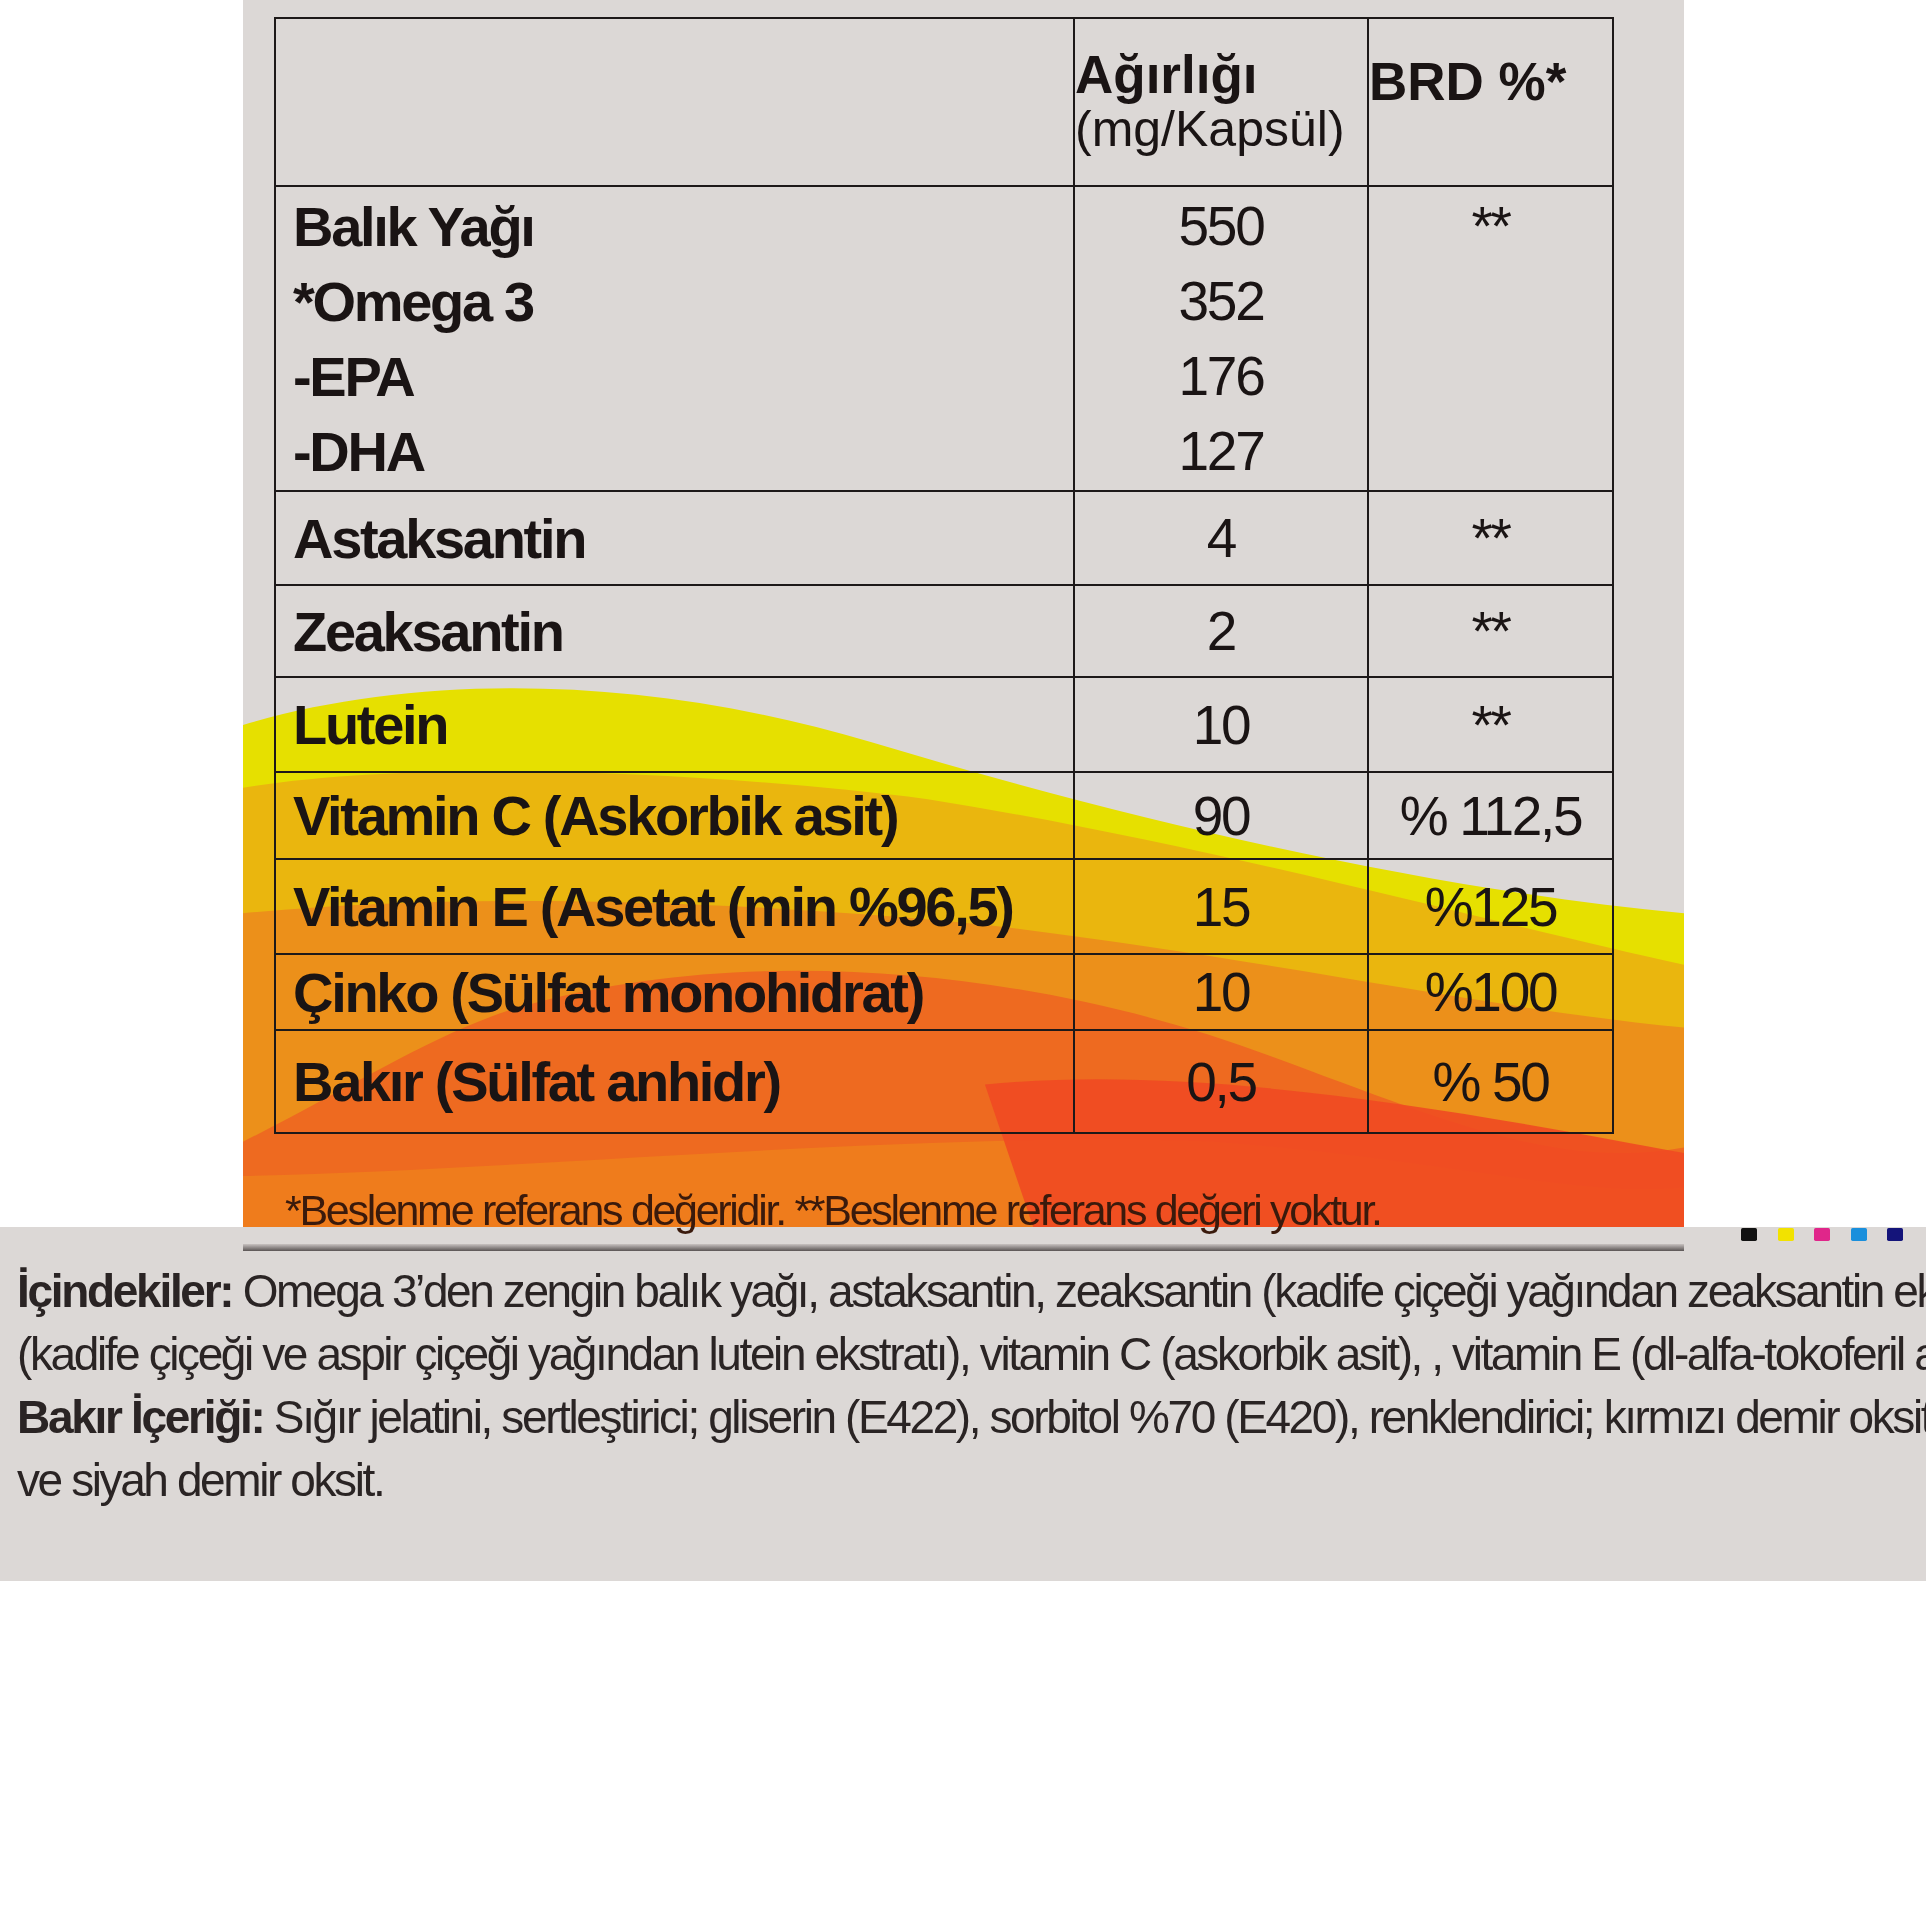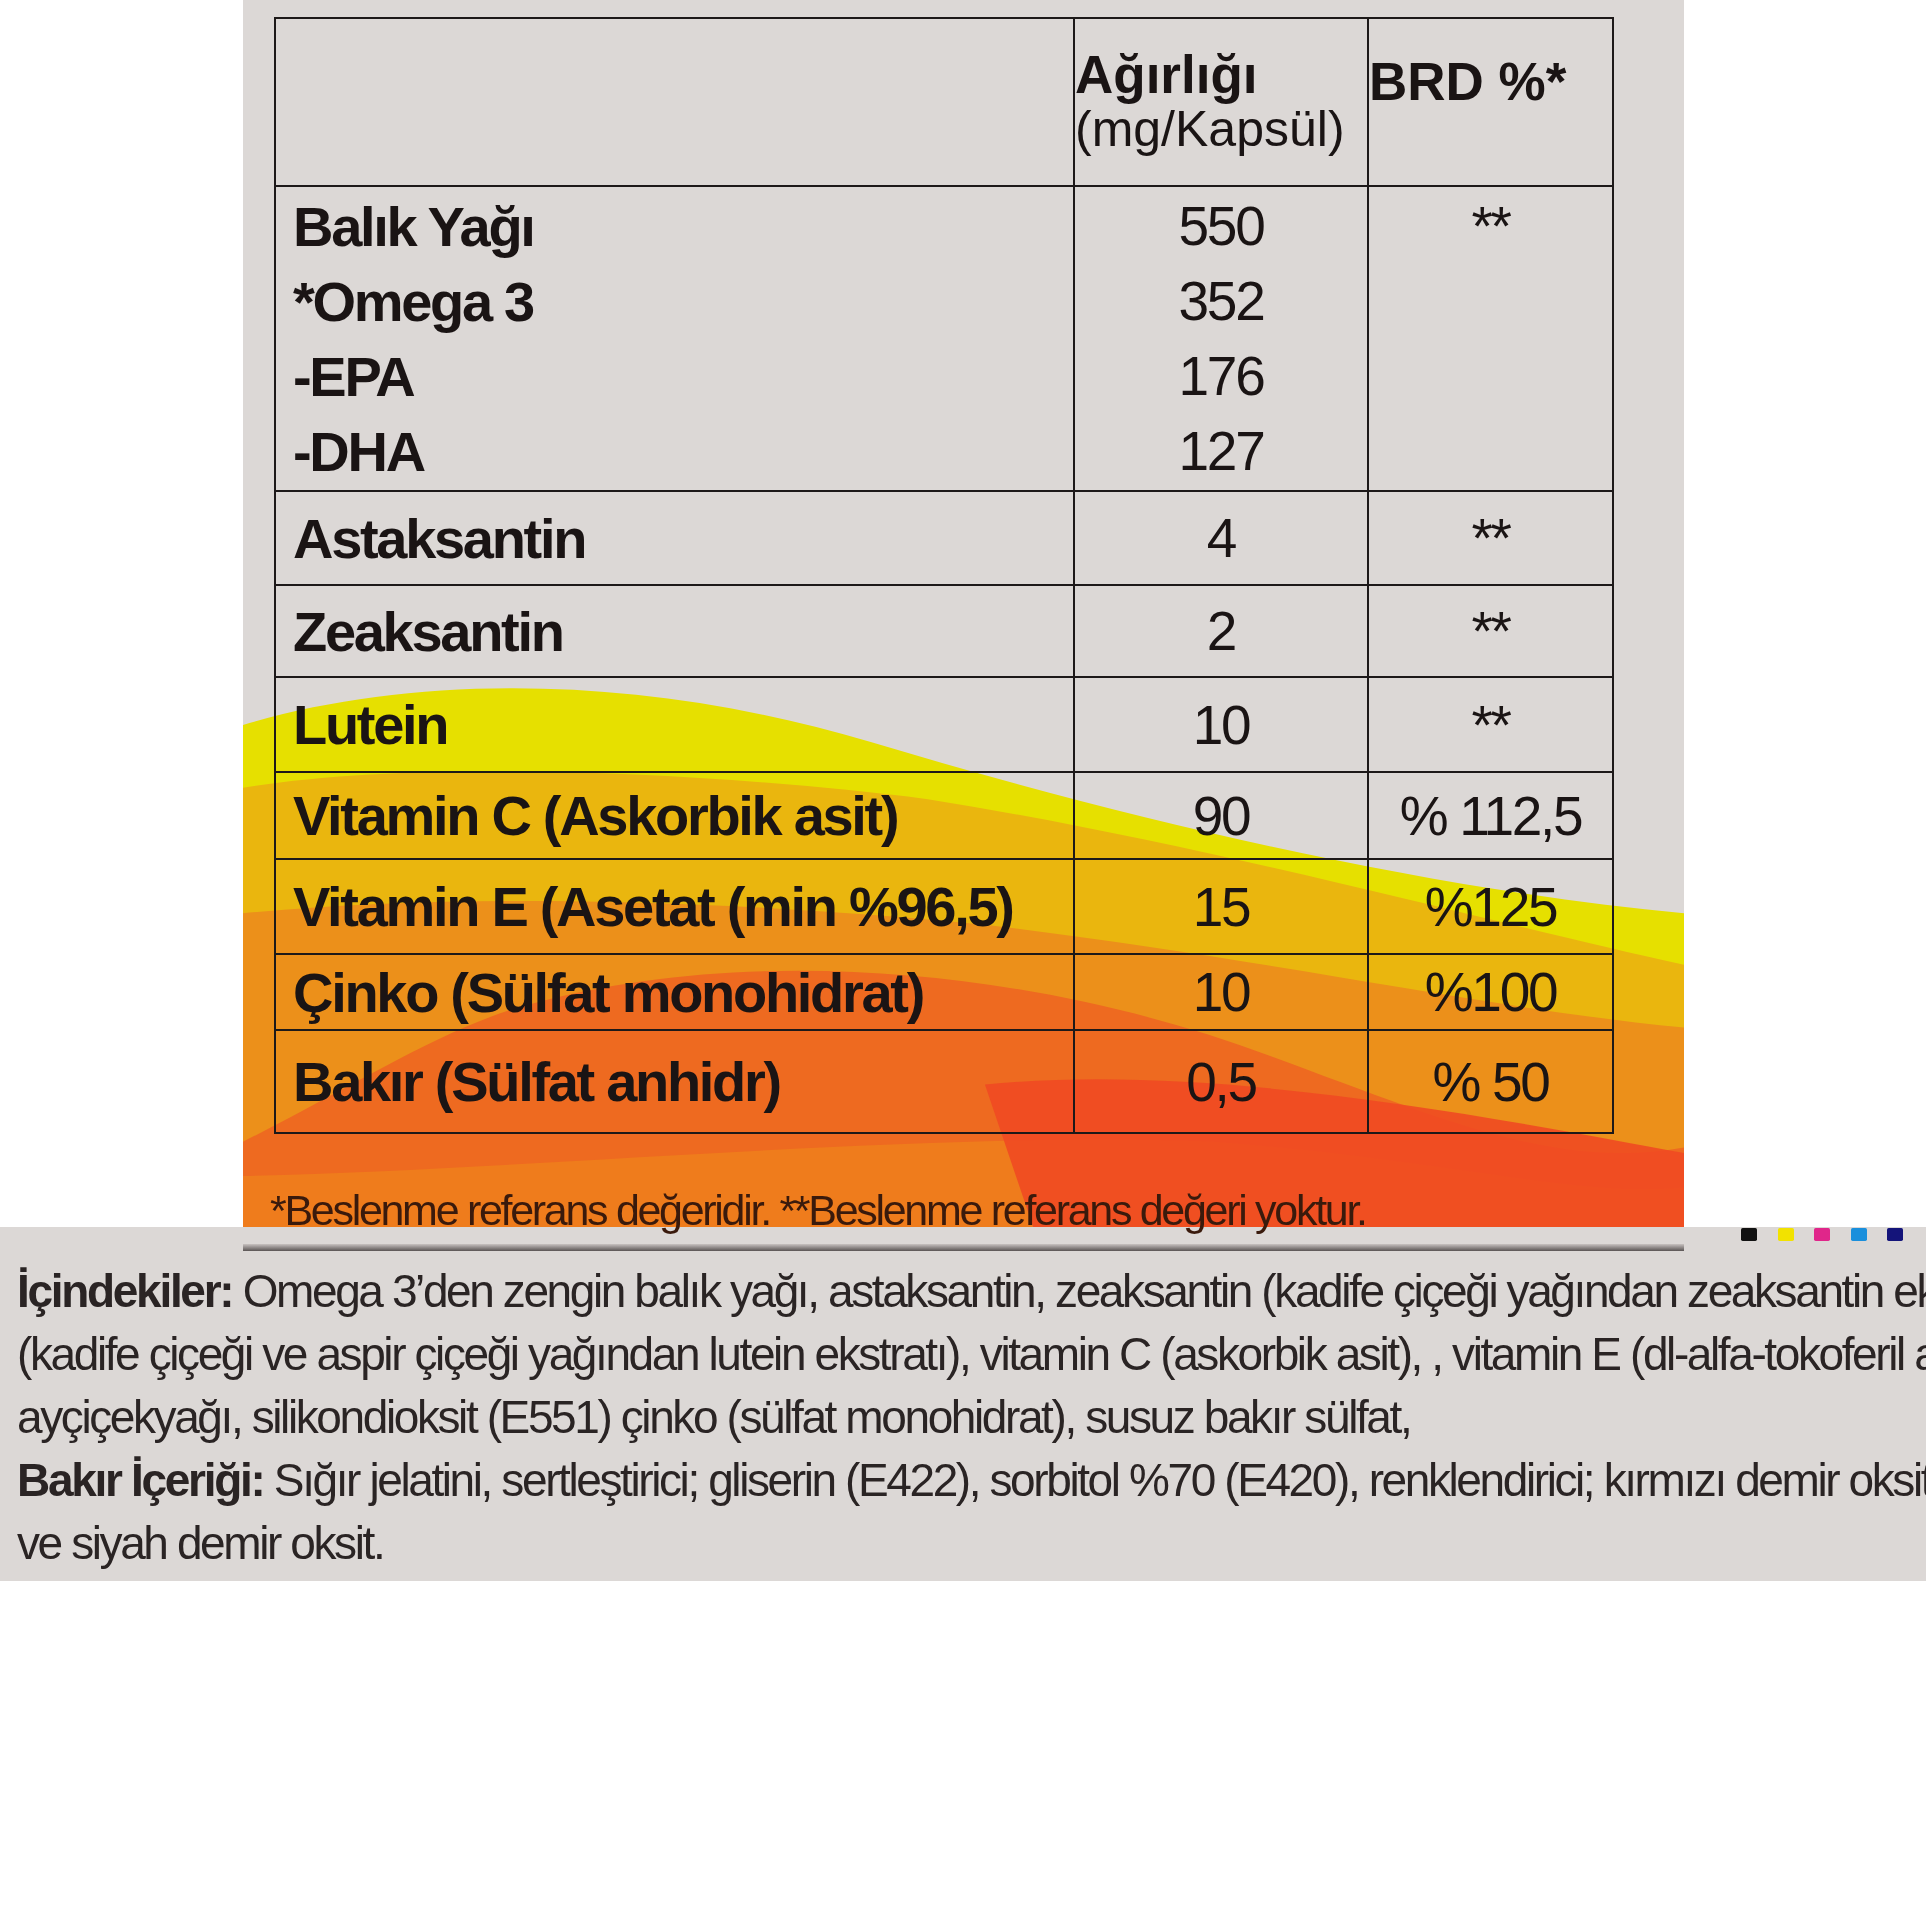--- a/index.html
+++ b/index.html
@@ -15,21 +15,21 @@
   table.nut { position:absolute; left:274px; top:17px; width:1338px; border-collapse:collapse; table-layout:fixed; }
   table.nut td, table.nut th { border:2.9px solid #1d1919; padding:0; vertical-align:middle; }
   table.nut th { font-weight:bold; font-size:53px; line-height:55px; text-align:left; }
   .hdr-weight { font-weight:bold; }
   .hdr-unit { font-weight:normal; font-size:50px; }
   .name { font-weight:bold; font-size:56px; padding-left:17px !important; letter-spacing:-2.3px; transform-origin:left; }
   .val { text-align:center; font-size:55px; letter-spacing:-2.3px;margin-top:24px; }
   .brd { text-align:center; font-size:55px; letter-spacing:-2.3px; }
   .stack div { height:75px; line-height:75px; }
   .stack-brd div { height:75px; line-height:75px; }
-  .footnote { position:absolute; left:270px; top:1186px; font-size:43px; letter-spacing:-2.3px; color:#3a1a0c; }
+  .footnote { position:absolute; left:285px; top:1186px; font-size:43px; letter-spacing:-2.3px; color:#3a1a0c; }
   .ingredients { position:absolute; left:17px; top:1260px; width:1900px; font-size:46px; line-height:63px; letter-spacing:-2.4px; color:#2a2424; }
   .ingredients b { font-weight:bold; letter-spacing:-2.3px; }
   .ing-line { white-space:nowrap; height:63px; }
 </style>
 </head>
 <body>
 
 <div class="photo">
   <svg class="waves" viewBox="0 0 2525 2195" preserveAspectRatio="none">
     <path d="M0 1270 C 300 1180, 700 1180, 1100 1300 C 1600 1450, 2100 1560, 2525 1600 L2525 2195 L0 2195 Z" fill="#e6e000"></path>
@@ -124,17 +124,16 @@
     <td class="brd">% 50</td>
   </tr>
 </tbody>
   </table>
 
 <div class="footnote">*Beslenme referans değeridir. **Beslenme referans değeri yoktur.</div>
 
 <div class="ingredients">
   <div class="ing-line"><b>İçindekiler:</b><span> Omega 3’den zengin balık yağı, astaksantin, zeaksantin (kadife çiçeği yağından zeaksantin ekstratı), lutein</span></div>
   <div class="ing-line"><span>(kadife çiçeği ve aspir çiçeği yağından lutein ekstratı), vitamin  C (askorbik asit), , vitamin E (dl-alfa-tokoferil asetat ),</span></div>
-  <div class="ing-line"><span>ayçiçekyağı, silikondioksit (E551) çinko (sülfat monohidrat), susuz bakır sülfat,</span></div>
   <div class="ing-line"><b>Bakır İçeriği:</b><span> Sığır jelatini, sertleştirici; gliserin (E422), sorbitol %70 (E420), renklendirici; kırmızı demir oksit (E 172)</span></div>
   <div class="ing-line"><span>ve siyah demir oksit.</span></div>
 </div>
 
 
 </body></html>

